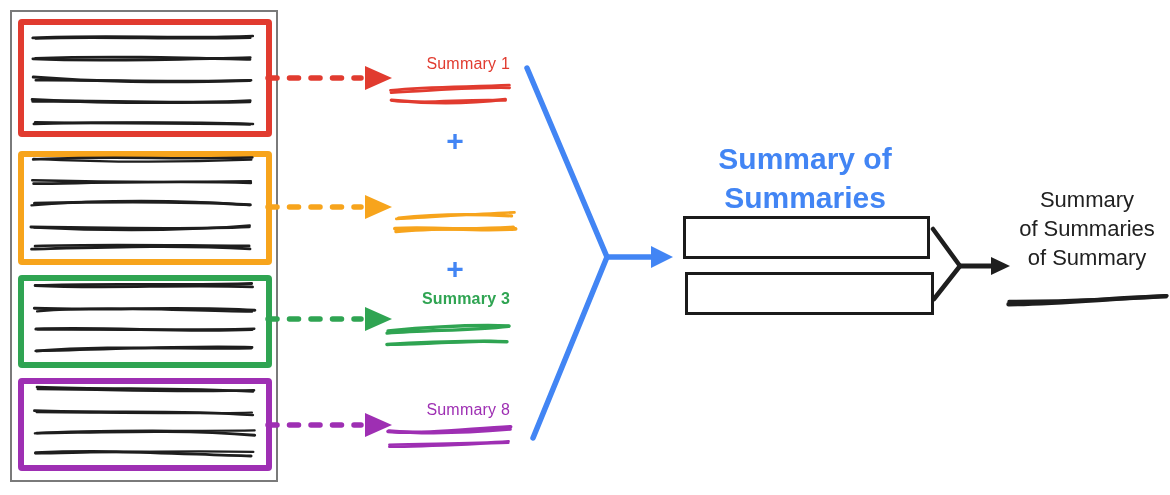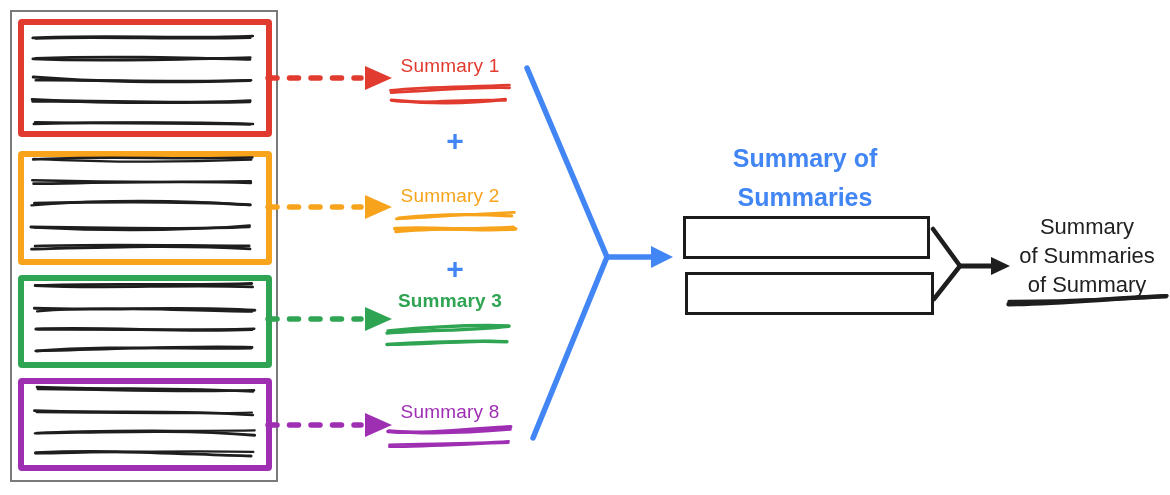--- a/index.html
+++ b/index.html
@@ -17,45 +17,45 @@
   }
   .cbox{
     position:absolute;left:18px;width:254px;box-sizing:border-box;
     border:6px solid #000;border-radius:4px;background:#fff;
   }
   #cbox-1{top:19px;height:118px;}
   #cbox-2{top:151px;height:114px;}
   #cbox-3{top:275px;height:93px;}
   #cbox-4{top:378px;height:93px;}
   .slabel{
-    position:absolute;left:390px;width:120px;text-align:center;
-    font-size:19px;font-weight:500;letter-spacing:0.2px;white-space:nowrap;
+    position:absolute;left:390px;width:120px;text-align:right;
+    font-size:16px;font-weight:500;letter-spacing:0.2px;white-space:nowrap;
   }
   #slabel-1{top:55px;}
   #slabel-2{top:185px;}
   #slabel-3{top:290px;font-weight:bold;}
   #slabel-4{top:401px;}
   .plus{
     position:absolute;left:440px;width:30px;text-align:center;
     font-size:30px;font-weight:700;line-height:30px;color:var(--blue);
   }
   #plus-1{top:126px;}
   #plus-2{top:254px;}
   .combined-title{
     position:absolute;left:690px;top:139px;width:230px;text-align:center;
-    font-size:25px;line-height:39px;font-weight:700;color:var(--blue);
+    font-size:30px;line-height:39px;font-weight:700;color:var(--blue);
   }
   .combined-title span{display:block;}
   .sum-box{
     position:absolute;box-sizing:border-box;border:3px solid var(--boxline);background:#fff;
   }
   #sum-box-1{left:683px;top:216px;width:247px;height:43px;}
   #sum-box-2{left:685px;top:272px;width:249px;height:43px;}
   .final-title{
-    position:absolute;left:1009px;top:212px;width:156px;text-align:center;
+    position:absolute;left:1009px;top:185px;width:156px;text-align:center;
     font-size:22px;line-height:29px;font-weight:500;color:var(--textblack);
   }
   .final-title span{display:block;white-space:nowrap;}
 </style>
 </head>
 <body>
 
 <div id="canvas">
 
   <div class="doc-outer"></div>
@@ -172,21 +172,20 @@
         <line x1="960" y1="266" x2="991" y2="266" stroke="#1E1E1E" stroke-width="5" stroke-linecap="round"></line>
         <polygon points="991,257 991,275 1010,266" fill="#1E1E1E"></polygon>
       </g>
       <g>
         <path d="M 1008.6 304.2 C 1061.3 303.3, 1113.7 298.2, 1165.6 296.3" fill="none" stroke="#1E1E1E" stroke-width="4.60" stroke-linecap="round"></path>
         <path d="M 1009.1 301.6 C 1061.3 301.2, 1113.7 299.9, 1166.9 295.7" fill="none" stroke="#1E1E1E" stroke-width="3.55" stroke-linecap="round"></path>
       </g>
     </svg>
 
   <div class="slabel" id="slabel-1" style="color: rgb(225, 59, 47);">Summary 1</div>
-  <div class="slabel" id="slabel-2" style="color: rgb(247, 164, 28);">Summary 2</div>
   <div class="slabel" id="slabel-3" style="color: rgb(47, 164, 82);">Summary 3</div>
   <div class="slabel" id="slabel-4" style="color: rgb(158, 47, 179);">Summary 8</div>
 
   <div class="plus" id="plus-1">+</div>
   <div class="plus" id="plus-2">+</div>
 
   <div class="combined-title">
     <span>Summary of</span>
     <span>Summaries</span>
   </div>

